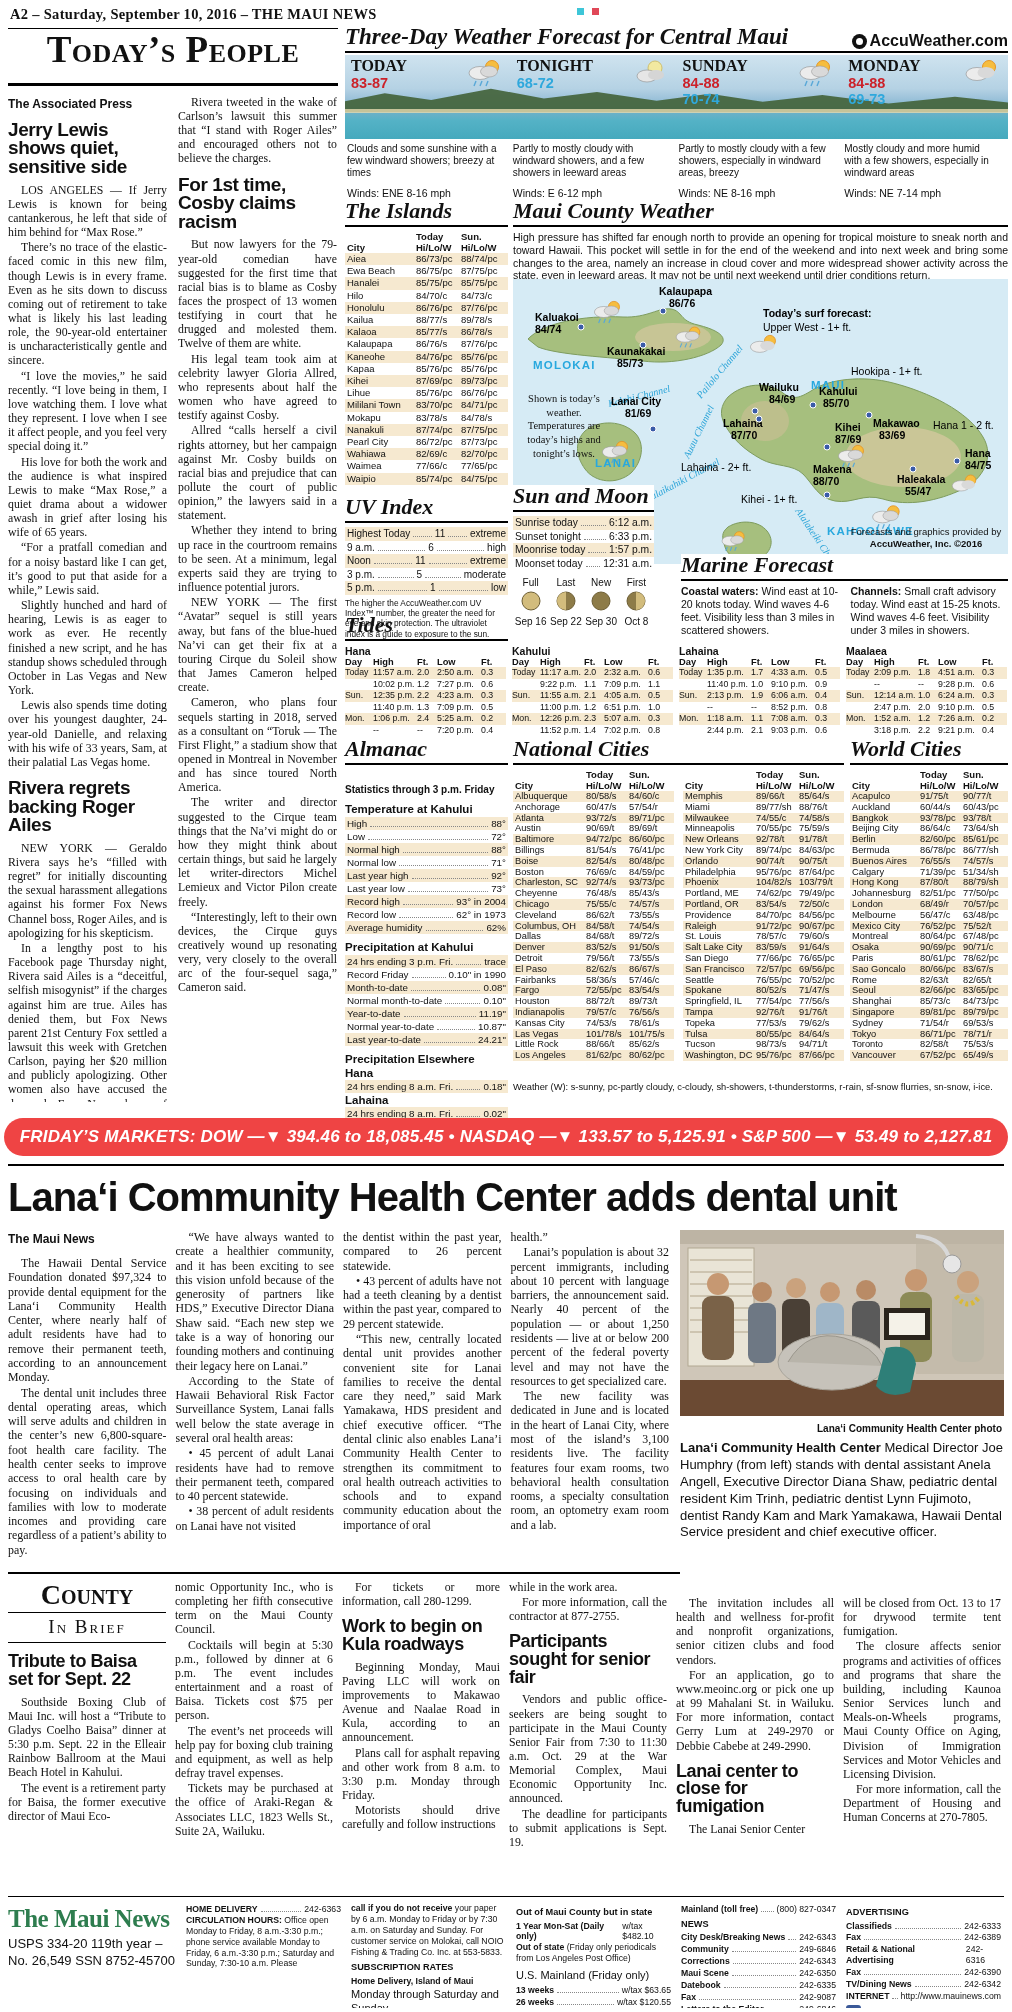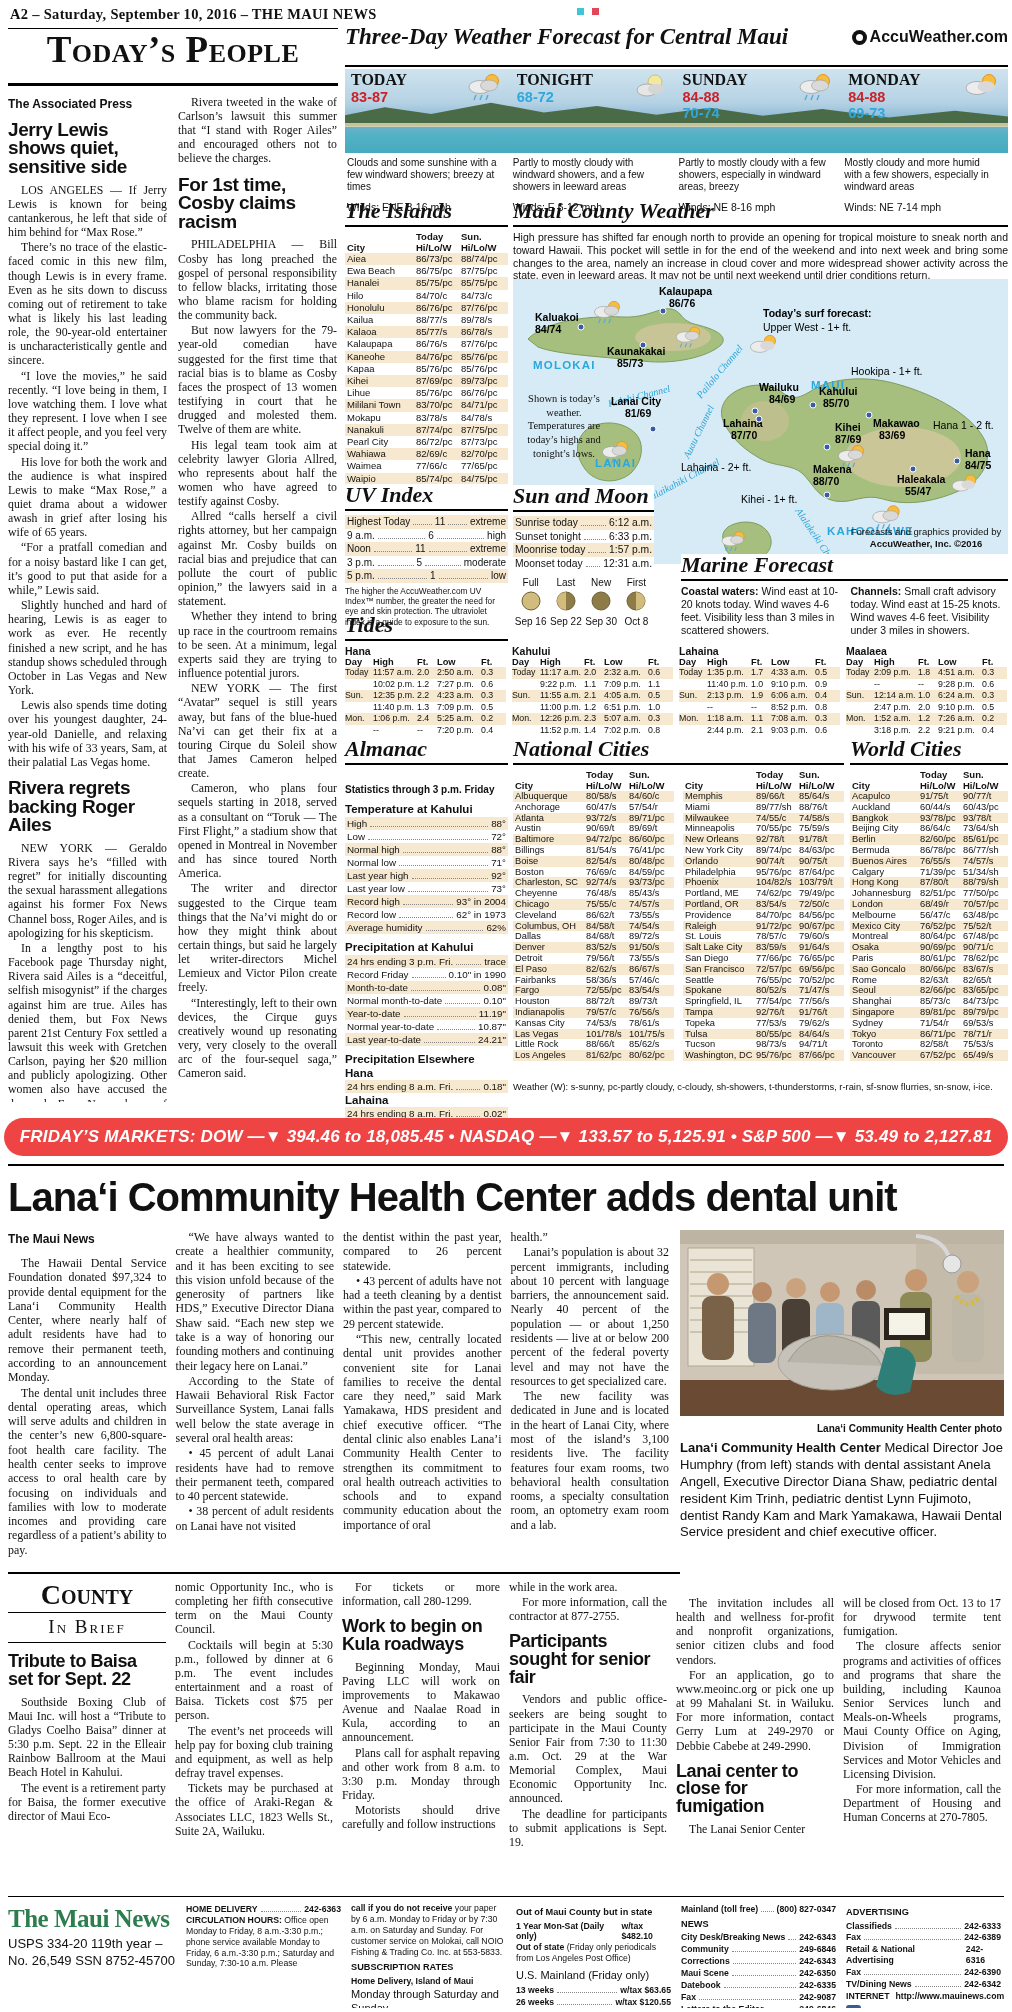--- a/index.html
+++ b/index.html
@@ -20,21 +20,21 @@
   .rule2 { border-top:3px solid #000; margin-bottom:9px; }
   .cols2 { display:flex; gap:11px; }
   .pcol { width:159px; }
   .byline { font:bold 12px "Liberation Sans",sans-serif; margin:2px 0 10px; }
   .news-h { font:bold 19px/0.98 "Liberation Sans",sans-serif; letter-spacing:-.4px; margin:10px 0 6px; }
   .news-p { font-size:11.8px; line-height:1.2; text-align:justify; text-indent:13px; margin-bottom:1px; }
   .news-pc { text-indent:0; }
 
   
   #weather { position:absolute; left:345px; top:24px; width:663px; height:1080px; }
-  .fc-head { display:flex; justify-content:space-between; align-items:center; border-bottom:2.5px solid #000; padding-bottom:15px; }
+  .fc-head { display:flex; justify-content:space-between; align-items:flex-end; border-bottom:2.5px solid #000; padding-bottom:1px; }
   .fc-title { font:bold italic 23px "Liberation Serif",serif; }
   .fc-brand { font:bold 16px "Liberation Sans",sans-serif; display:flex; align-items:center; gap:3px; }
   .aw-icon { width:15px; height:15px; border-radius:50%; background:#111; position:relative; display:inline-block; }
   .aw-icon::after { content:""; position:absolute; inset:4px; border-radius:50%; background:#fff; }
   .fc-photo { position:relative; height:84px; margin-top:2px; overflow:hidden;
     background:linear-gradient(180deg,#cfe3ef 0%,#b5d2e4 40%,#9cc2da 52%,#74b0c8 66%,#54b2c6 78%,#46a9bd 100%); }
   .fc-photo::before { content:""; position:absolute; left:0; right:0; top:34%; height:34%; background:#47663f; opacity:.95;
     clip-path:polygon(0 100%,0 62%,6% 34%,13% 58%,22% 18%,30% 52%,38% 30%,47% 60%,55% 36%,63% 64%,72% 40%,82% 70%,92% 46%,100% 66%,100% 100%); }
   .fc-photo::after { content:""; position:absolute; left:0; right:0; top:64%; height:5%; background:#e6d9ae; opacity:.8; }
   .fc-cells { position:absolute; inset:0; display:flex; }
@@ -60,21 +60,21 @@
   .st-n,.st-t { font:bold 10.5px "Liberation Sans",sans-serif; fill:#000; }
   .isl { font:bold 11.5px "Liberation Sans",sans-serif; fill:#28a8de; letter-spacing:1.2px; }
   .chn { font:italic 10px "Liberation Serif",serif; fill:#2ba4d8; }
   .srf { font:10.5px "Liberation Sans",sans-serif; fill:#000; }
   .srfb { font:bold 10.5px "Liberation Sans",sans-serif; fill:#000; }
   .dot { fill:#3a5ba8; stroke:#fff; stroke-width:1; }
   .map-note { position:absolute; left:172px; top:368px; width:94px; text-align:center; font:10.5px/1.3 "Liberation Serif",serif; }
   .map-credit { position:absolute; left:500px; top:502px; width:162px; text-align:center; font:9.5px/1.25 "Liberation Sans",sans-serif; }
   .map-credit b { display:block; }
 
-  #uv { position:absolute; left:0; top:460px; width:163px; background:#fff; }
+  #uv { position:absolute; left:0; top:472px; width:163px; background:#fff; }
   .ld-row { display:flex; align-items:baseline; font:10px/13.5px "Liberation Sans",sans-serif; padding:0 2px; }
   .ldr { flex:1; border-bottom:1.5px dotted #888; margin:0 3px; height:9px; }
   .stripe-body > .ld-row:nth-child(odd), .stripe-body > .city-row:nth-child(odd), .stripe-body > .tide-line:nth-child(odd) { background:#f6e9d0; }
   .uv-note { font:8.3px/1.25 "Liberation Sans",sans-serif; margin-top:3px; }
 
   #sunmoon { position:absolute; left:168px; top:461px; width:141px; background:#fff; padding-bottom:4px; }
   #sunmoon .ld-row { font-size:10.3px; }
   .phases { display:flex; margin-top:7px; text-align:center; }
   .phase { width:25%; font:10px "Liberation Sans",sans-serif; }
   .phase svg { margin:2px 0; }
@@ -136,21 +136,21 @@
   .fcol { width:155px; font:8.7px/1.25 "Liberation Sans",sans-serif; }
   .fcol1 { width:168px; }
   .f-logo { font-family:"Liberation Serif",serif; font-weight:bold; font-size:25px; color:#2e7d4f; letter-spacing:-.5px; }
   .f-usps { font-size:13px; margin:2px 0 6px; }
   .f-p { margin-bottom:5px; }
   .f-h { font-weight:bold; font-size:9.2px; margin:4px 0 1px; }
   .f-sub { font-weight:bold; margin-top:2px; }
   .f-p2 { font-size:11px; margin:1px 0; }
   .f-row { display:flex; align-items:baseline; }
   .f-row .lbl { font-weight:bold; }
-  .f-row .val { font-weight:bold; }
+  .f-row .val { font-weight:normal; }
   .f-social { display:flex; align-items:center; gap:4px; margin-top:3px; }
   .si { width:15px; height:15px; border-radius:3px; color:#fff; font:bold 11px/15px "Liberation Sans",sans-serif;
         text-align:center; flex:0 0 15px; }
   .si-fb { background:#3b5998; }
 </style>
 </head>
 <body>
 
 <svg width="0" height="0" style="position:absolute">
   <defs>
@@ -197,21 +197,20 @@
           <p class="news-p">“For a pratfall comedian and for a noisy bastard like I can get, it’s good to put that aside for a while,” Lewis said.</p>
           <p class="news-p">Slightly hunched and hard of hearing, Lewis is as eager to work as ever. He recently finished a new script, and he has standup shows scheduled through October in Las Vegas and New York.</p>
           <p class="news-p">Lewis also spends time doting over his youngest daughter, 24-year-old Danielle, and relaxing with his wife of 33 years, Sam, at their palatial Las Vegas home.</p>
           <h3 class="news-h">Rivera regrets backing Roger Ailes</h3>
           <p class="news-p">NEW YORK — Geraldo Rivera says he’s “filled with regret” for initially discounting the sexual harassment allegations against his former Fox News Channel boss, Roger Ailes, and is apologizing for his skepticism.</p>
           <p class="news-p">In a lengthy post to his Facebook page Thursday night, Rivera said Ailes is a “deceitful, selfish misogynist” if the charges against him are true. Ailes has denied them, but Fox News parent 21st Century Fox settled a lawsuit this week with Gretchen Carlson, paying her $20 million and publicly apologizing. Other women also have accused the deposed Fox News boss of harassment.</p>
         </div>
       <div class="pcol" id="pcol2">
           <p class="news-p">Rivera tweeted in the wake of Carlson’s lawsuit this summer that “I stand with Roger Ailes” and encouraged others not to believe the charges.</p>
           <h3 class="news-h">For 1st time, Cosby claims racism</h3>
-          <p class="news-p">PHILADELPHIA — Bill Cosby has long preached the gospel of personal responsibility to fellow blacks, irritating those who blame racism for holding the community back.</p>
           <p class="news-p">But now lawyers for the 79-year-old comedian have suggested for the first time that racial bias is to blame as Cosby faces the prospect of 13 women testifying in court that he drugged and molested them. Twelve of them are white.</p>
           <p class="news-p">His legal team took aim at celebrity lawyer Gloria Allred, who represents about half the women who have agreed to testify against Cosby.</p>
           <p class="news-p">Allred “calls herself a civil rights attorney, but her campaign against Mr. Cosby builds on racial bias and prejudice that can pollute the court of public opinion,” the lawyers said in a statement.</p>
           <p class="news-p">Whether they intend to bring up race in the courtroom remains to be seen. At a minimum, legal experts said they are trying to influence potential jurors.</p>
           <p class="news-p">NEW YORK — The first “Avatar” sequel is still years away, but fans of the blue-hued Na’vi can get their fix at a touring Cirque du Soleil show that James Cameron helped create.</p>
           <p class="news-p">Cameron, who plans four sequels starting in 2018, served as a consultant on “Toruk — The First Flight,” a stadium show that opened in Montreal in November and has since toured North America.</p>
           <p class="news-p">The writer and director suggested to the Cirque team things that the Na’vi might do or how they might think about certain things, but said he largely let writer-directors Michel Lemieux and Victor Pilon create freely.</p>
           <p class="news-p">“Interestingly, left to their own devices, the Cirque guys creatively wound up resonating very, very closely to the overall arc of the four-sequel saga,” Cameron said.</p>
         </div>
     </div>

